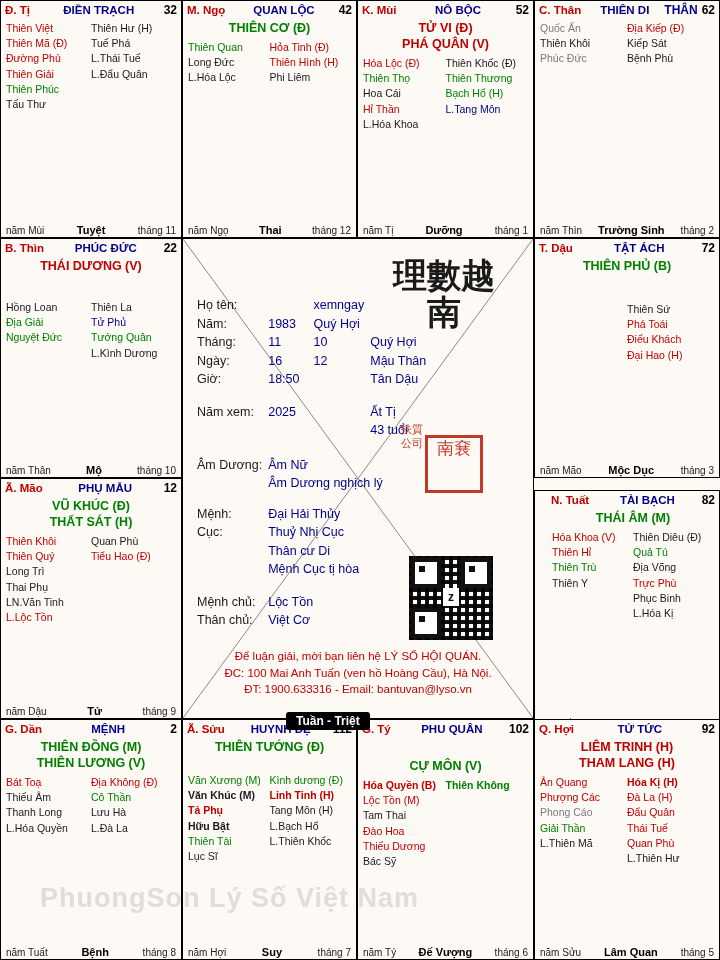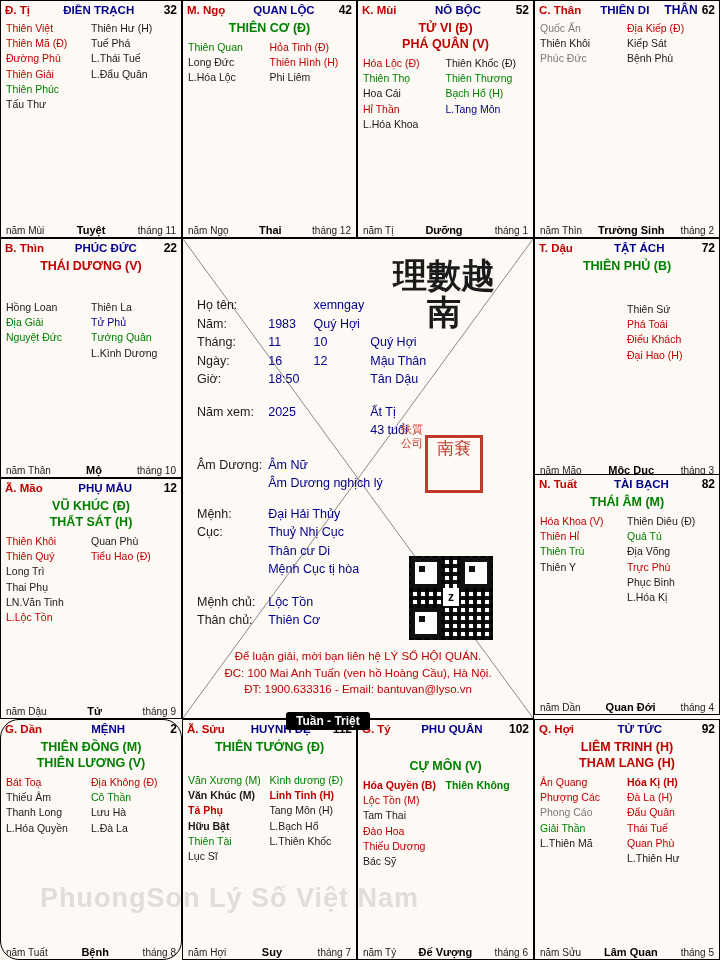--- a/index.html
+++ b/index.html
@@ -250,21 +250,21 @@
         <div class="red">Tiểu Hao (Đ)</div>
       </div>
     </div>
     <div class="footer">
       <span>năm Dậu</span>
       <span class="mid">Tử</span>
       <span>tháng 9</span>
     </div>
   </div>
 
-  <div class="cell" style="left:534px;top:474px;width:186px;height:241px;">
+  <div class="cell" style="left:534px;top:490px;width:186px;height:241px;padding-left:12px;">
     <div class="hdr">
       <span class="br">N. Tuất</span>
       <span class="pal">TÀI BẠCH</span>
       <span class="num">82</span>
     </div>
     <div class="main-stars">
       <div class="ms-green">THÁI ÂM (M)</div>
     </div>
     <div class="cols">
       <div class="col">
@@ -282,21 +282,21 @@
         <div class="blk">L.Hóa Kị</div>
       </div>
     </div>
     <div class="footer">
       <span>năm Dần</span>
       <span class="mid">Quan Đới</span>
       <span>tháng 4</span>
     </div>
   </div>
 
-  <div class="cell" style="left:0;top:719px;width:182px;height:241px;border-radius:19px;">
+  <div class="cell" style="left:0;top:719px;width:182px;height:241px;">
     <div class="hdr">
       <span class="br">G. Dần</span>
       <span class="pal">MỆNH</span>
       <span class="num">2</span>
     </div>
     <div class="main-stars">
       <div class="ms-green">THIÊN ĐỒNG (M)</div>
       <div class="ms-green">THIÊN LƯƠNG (V)</div>
     </div>
     <div class="cols">
@@ -500,21 +500,21 @@
         </tr>
         <tr>
               <td style="height:8px;"></td>
             </tr>
         <tr>
           <td class="lbl">Mệnh chủ:</td>
           <td colspan="3">Lộc Tồn</td>
         </tr>
         <tr>
           <td class="lbl">Thân chủ:</td>
-          <td colspan="3">Thiên Cơ</td>
+          <td colspan="3">Việt Cơ</td>
         </tr>
       </tbody>
         </table>
     </div>
 
     <div class="cjk">理數越南</div>
 
     <div class="seal">
       <div class="sealtxt">扶質公司</div>
       <div class="sealbox">南㐮</div>

